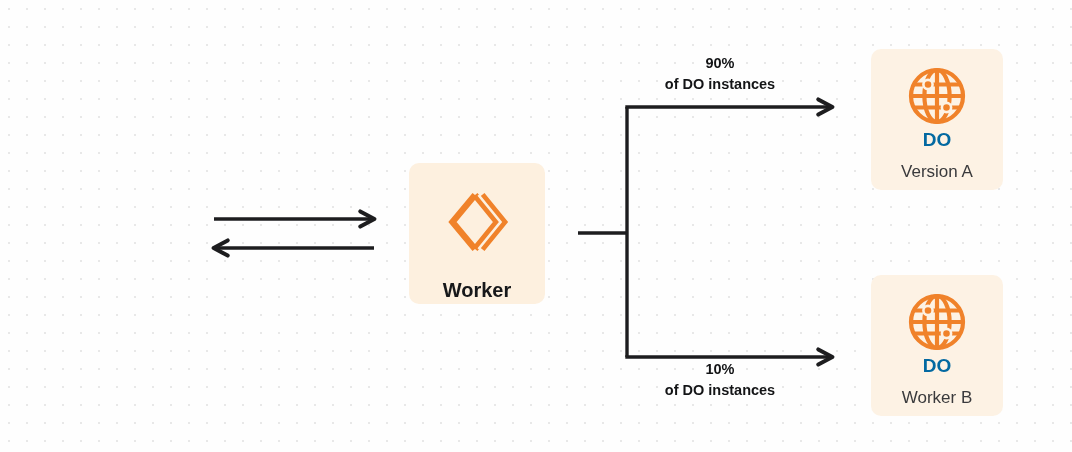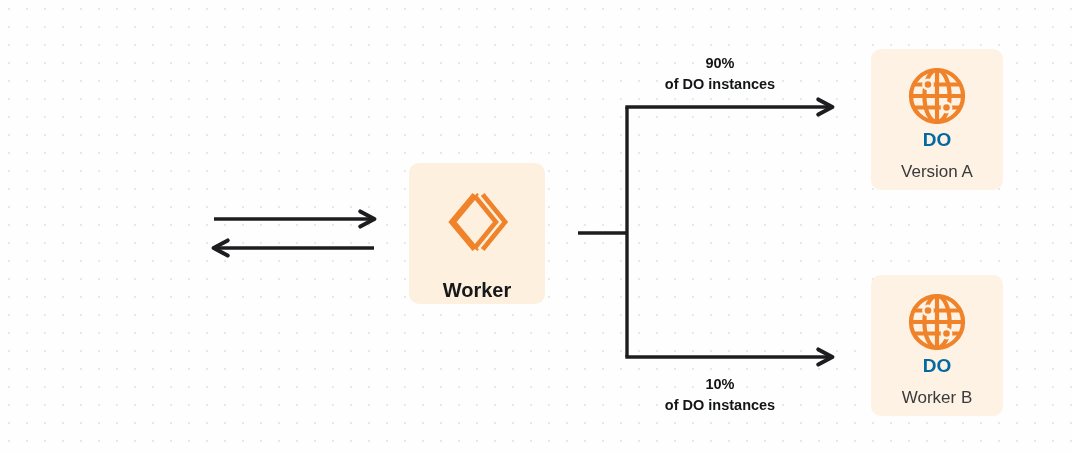--- a/index.html
+++ b/index.html
@@ -112,21 +112,21 @@
   .edge-label {
     position: absolute;
     text-align: center;
     font-size: 14.5px;
     font-weight: bold;
     color: #131416;
     line-height: 1.42;
     white-space: nowrap;
   }
   #label-top { left: 635px; top: 53px; width: 170px; }
-  #label-bottom { left: 635px; top: 374px; width: 170px; }
+  #label-bottom { left: 635px; top: 359px; width: 170px; }
 </style>
 </head>
 <body>
 
 <div id="diagram">
 
   <svg id="edges" viewBox="0 0 1072 452" width="1072" height="452" aria-hidden="true">
     <defs>
       <marker id="arrow-right" viewBox="0 0 10 10" refX="8.4" refY="5" markerWidth="5.6" markerHeight="5.6" orient="auto-start-reverse">
         <path d="M1.2,1 L8.6,5 L1.2,9" fill="none" stroke="#1d1d1f" stroke-width="2.1" stroke-linecap="round" stroke-linejoin="round"></path>

